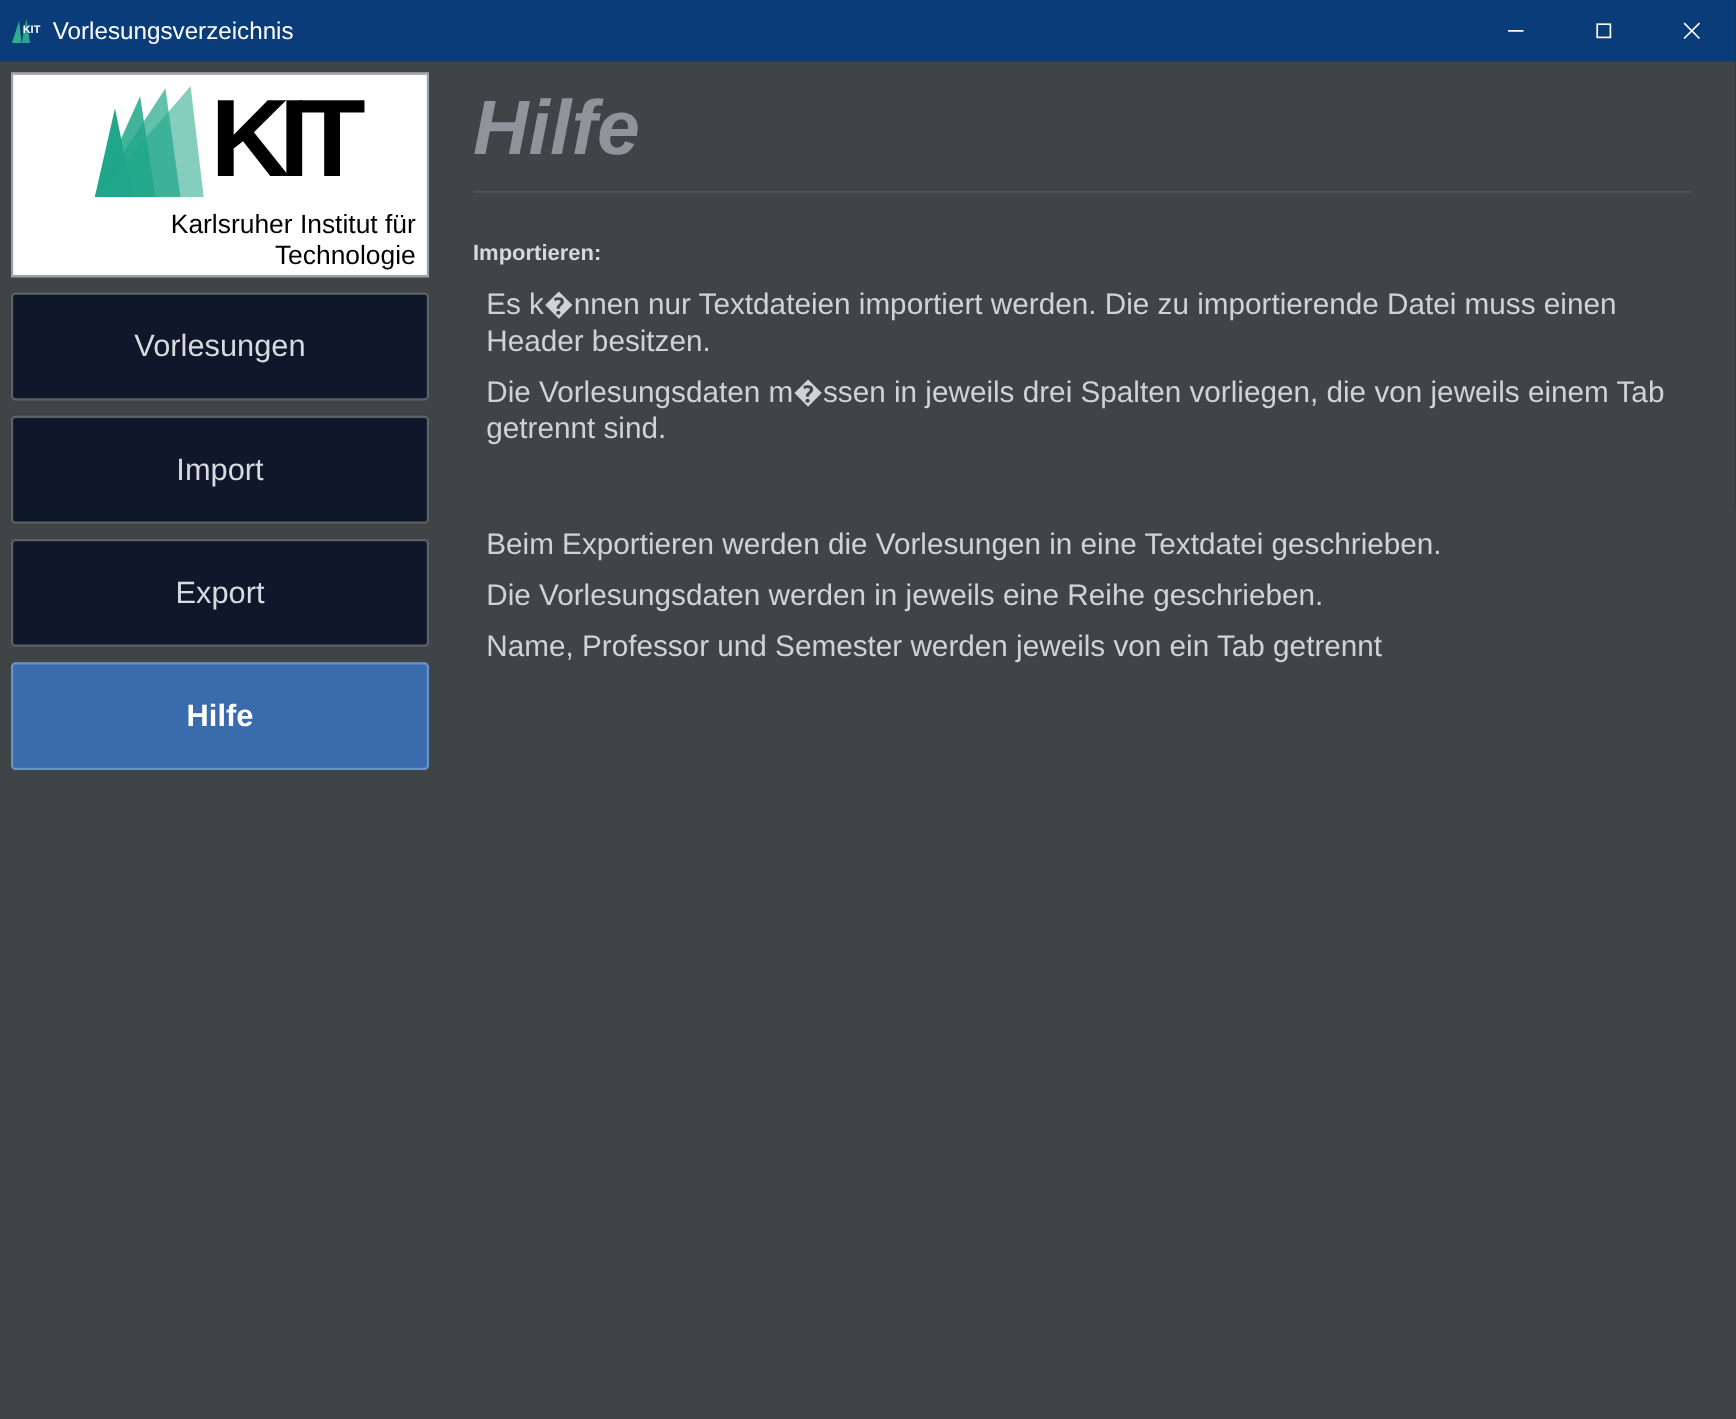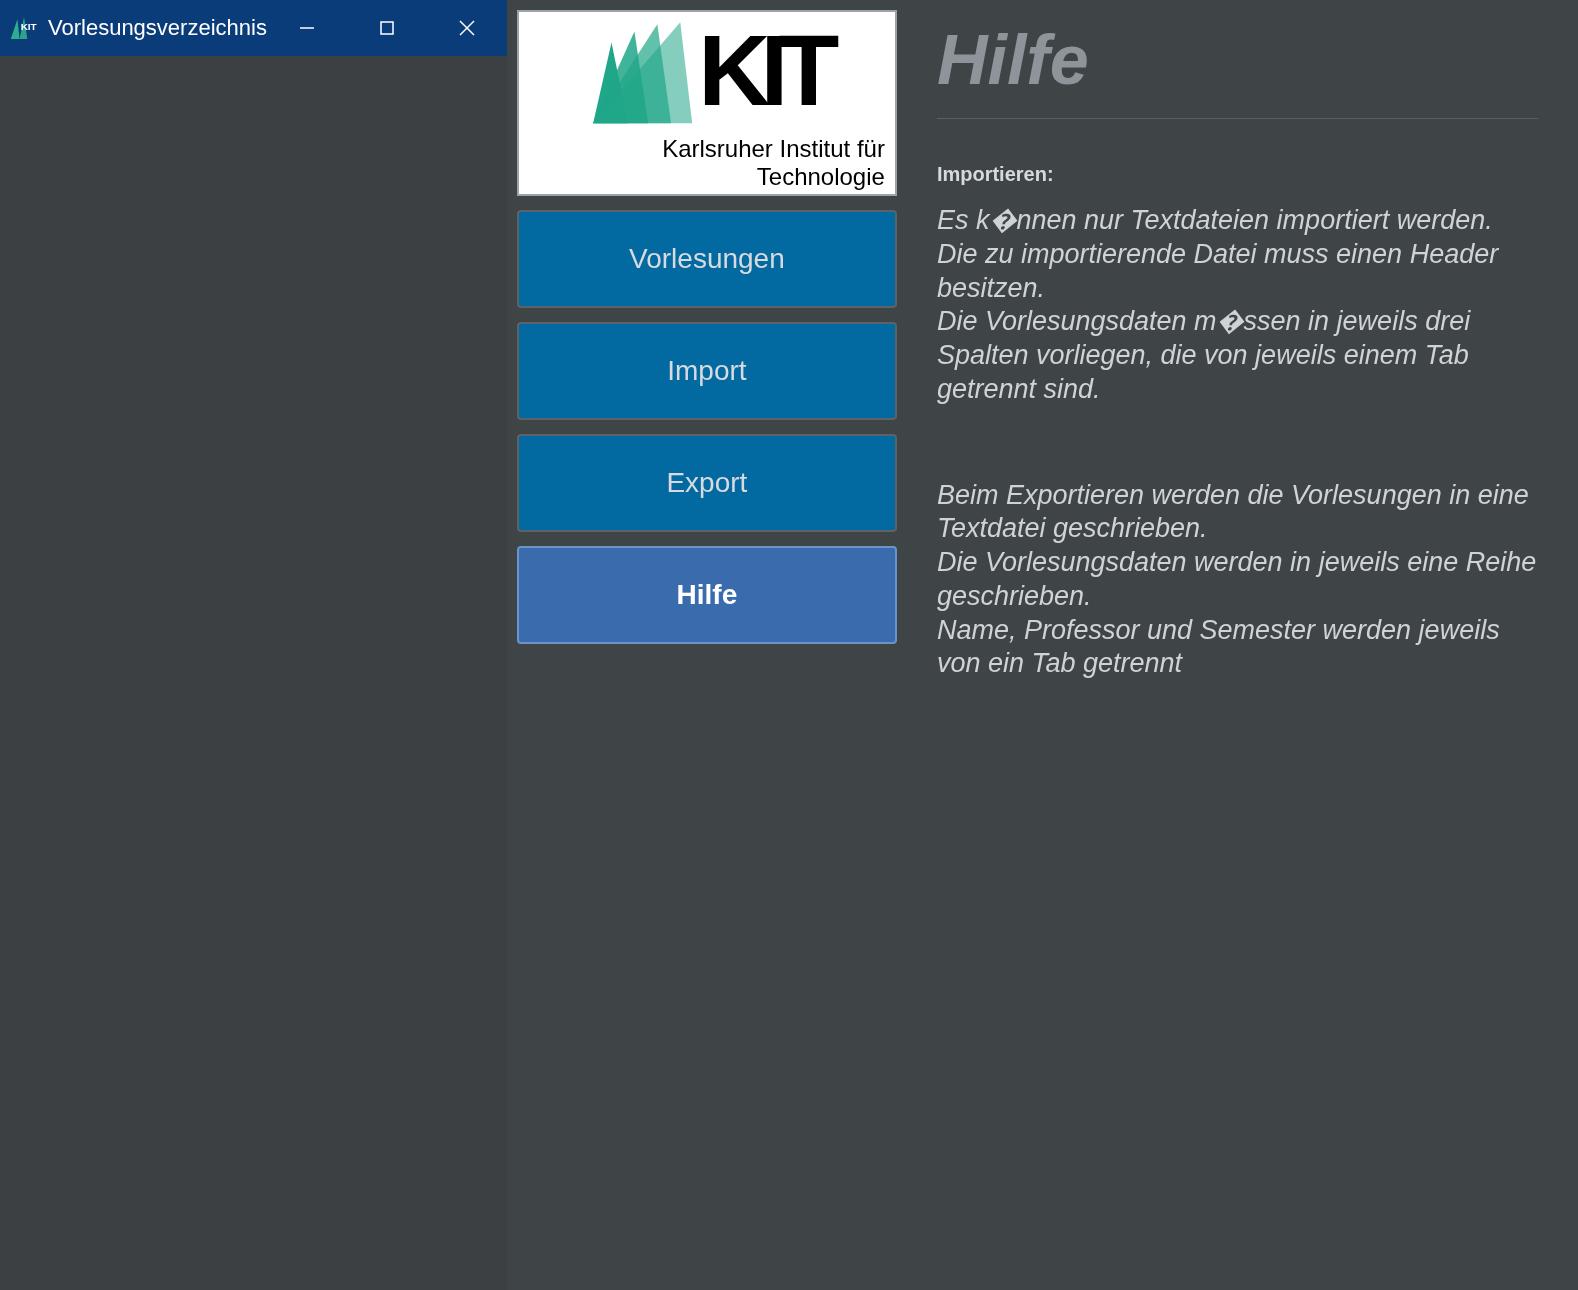--- a/index.html
+++ b/index.html
@@ -7,21 +7,21 @@
       width: 1578px;
       height: 1290px;
       font-family: "Segoe UI", Arial, sans-serif;
       background: #000;
       overflow: hidden;
     }
     .window {
       width: 100%;
       height: 100%;
       display: flex;
-      flex-direction: row;
+      flex-direction: column;
       background: #3c4043;
     }
     
     .titlebar {
       height: 56px;
       background: #0b3c7a;
       display: flex;
       align-items: center;
       justify-content: space-between;
       padding-left: 10px;
@@ -108,21 +108,21 @@
     }
     .kit-sub {
       font-size: 24px;
       color: #000;
       font-family: Arial, sans-serif;
       margin-top: 4px;
       text-align: right;
     }
     .nav-btn {
       height: 98px;
-      background: #0369a1;
+      background: #0f172a;
       border: 2px solid #5c6266;
       border-radius: 4px;
       display: flex;
       align-items: center;
       justify-content: center;
       color: #d7dade;
       font-size: 28px;
       cursor: pointer;
     }
     .nav-btn.active {
@@ -155,21 +155,21 @@
       font-weight: 600;
       color: #d6d9dd;
       margin-bottom: 18px;
     }
     .section-body {
       font-size: 27px;
       line-height: 1.25;
       color: #cfd2d6;
       margin-bottom: 72px;
     }
-    .section-body div { margin: 0; font-style: italic; }
+    .section-body div { margin: 12px; }
   </style>
 </head>
 <body>
 
 <div class="window">
 
   <div class="titlebar">
     <div class="titlebar-left">
       <span class="titlebar-icon">
         <svg viewBox="0 0 24 20" width="28" height="22">

